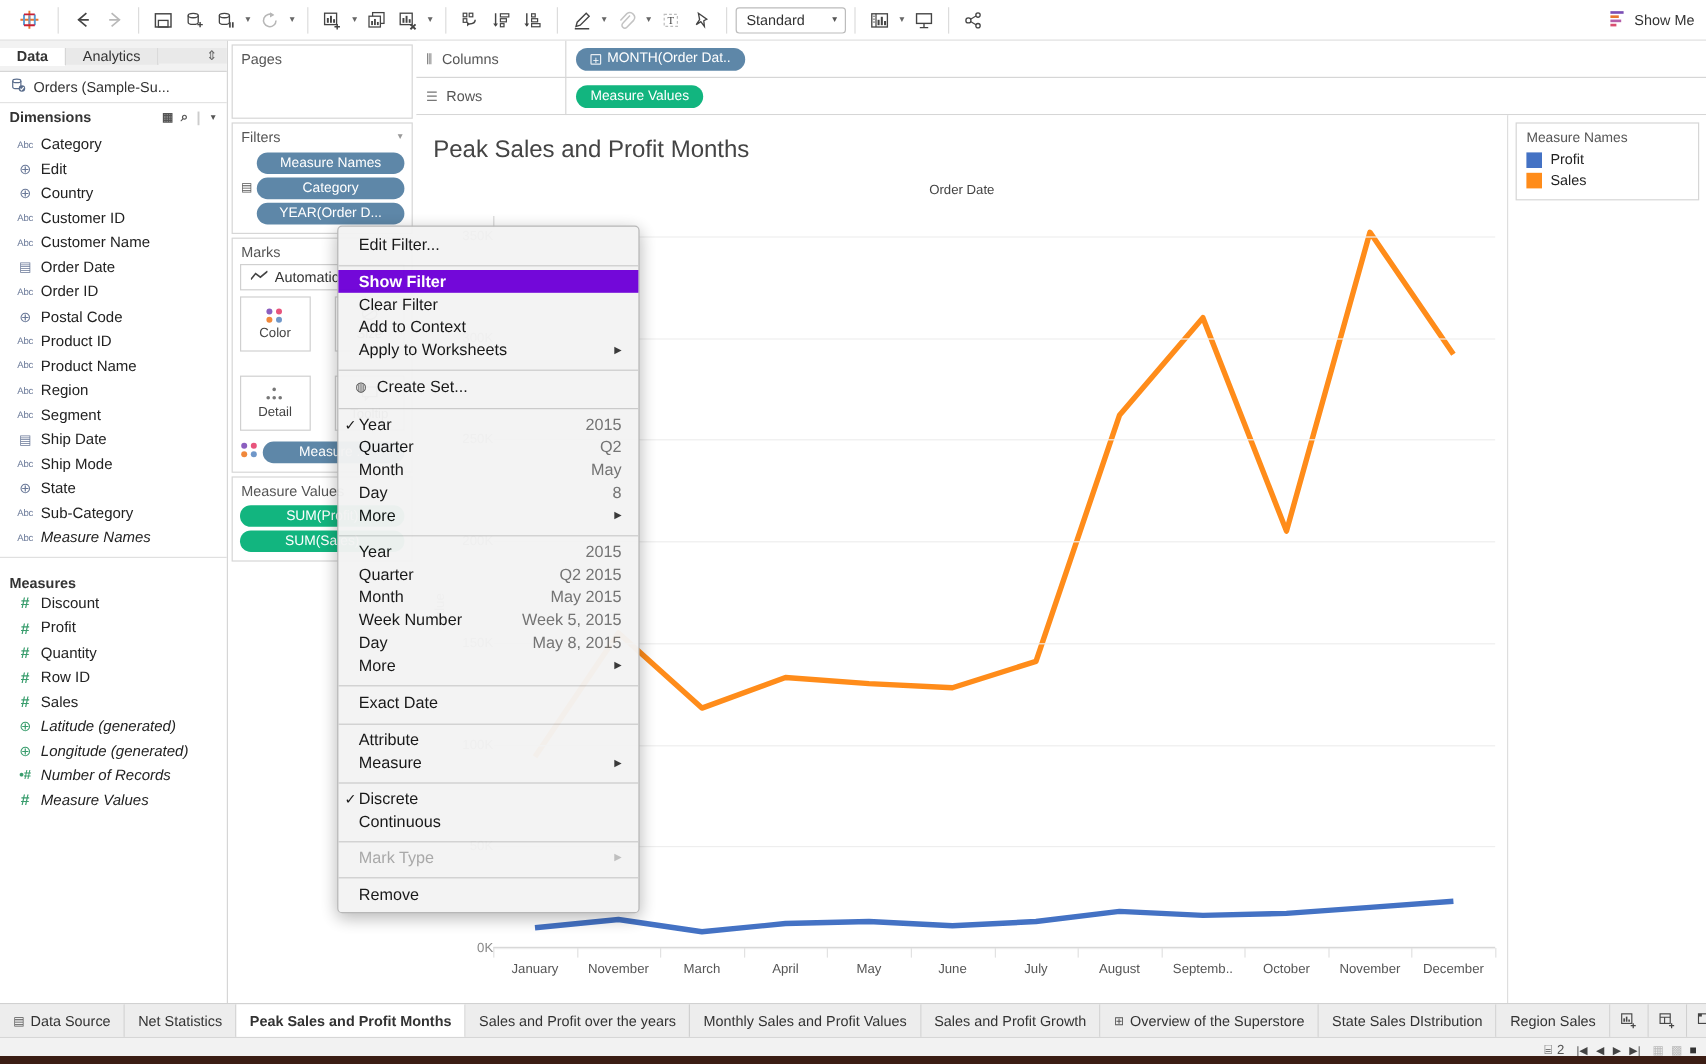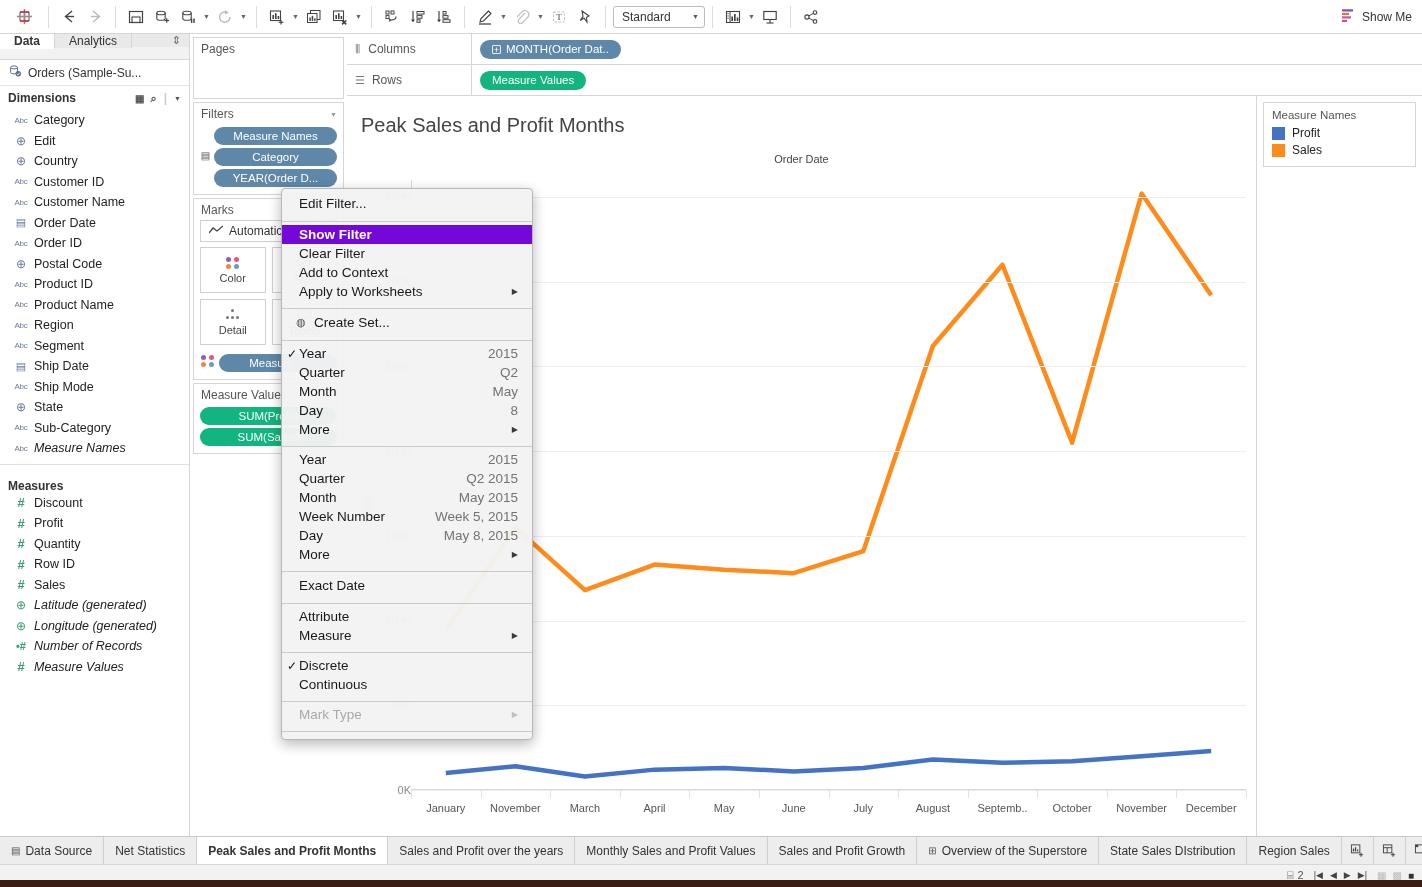--- a/index.html
+++ b/index.html
@@ -38,21 +38,21 @@
   #showme {
     position:absolute; right:10px; top:7px; display:flex; align-items:center; gap:6px;
     font-size:12px; color:#333;
   }
 
   
   #leftpane {
     position:absolute; left:0; top:34px; width:190px; bottom:51px;
     background:#fff; border-right:1px solid #d6d6d6;
   }
-  #dtabs { display:flex; height:26px; border-bottom:1px solid #d6d6d6; background:#f2f2f2; align-items:flex-start;}
+  #dtabs { display:flex; height:26px; border-bottom:1px solid #d6d6d6; background:#f2f2f2; align-items:center;}
   .dtab {
     flex:0 0 auto; padding:0 14px; display:flex; align-items:center; font-size:12px; color:#333;
     border-right:1px solid #d6d6d6; background:#e9e9e9;
   }
   .dtab.active { background:#fff; font-weight:bold; border-bottom:1px solid #fff; margin-bottom:-1px;}
   .dtab.spacer { flex:1 1 auto; border-right:none; justify-content:flex-end; padding-right:8px; color:#666; background:#e9e9e9;}
   #dsrow {
     height:26px; display:flex; align-items:center; gap:6px; padding:0 8px;
     border-bottom:1px solid #e3e3e3; font-size:12px; color:#333;
   }
@@ -82,21 +82,21 @@
   }
   .pill.blue { background:#5e87a8; }
   .pill.green { background:#12b57f; }
   .pill.w { width:100%; }
   .pill-row { display:flex; align-items:center; gap:3px; }
   .pill-ctx { width:11px; color:#555; font-size:10px; display:flex; justify-content:center;}
   .marks-auto {
     height:22px; border:1px solid #d0d0d0; background:#fff; display:flex; align-items:center; gap:6px;
     padding:0 8px; font-size:12px; color:#333; margin-bottom:5px;
   }
-  .marks-grid { display:grid; grid-template-columns:1fr 1fr; gap:6px;}
+  .marks-grid { display:grid; grid-template-columns:1fr 1fr; gap:20px;}
   .mark-btn {
     border:1px solid #d0d0d0; height:46px; display:flex; flex-direction:column; align-items:center;
     justify-content:center; gap:2px; font-size:11px; color:#444; background:#fff;
   }
   .dots { width:16px; height:13px; position:relative;}
   .dots i { position:absolute; width:5px; height:5px; border-radius:50%; display:block;}
   .mv-title { font-size:12px; color:#555; padding:4px 6px 2px 7px;}
 
   
   #shelfwrap { position:absolute; left:347px; top:34px; right:0; height:62px; background:#fff;}
@@ -847,20 +847,23 @@
     <div class="mpad"></div>
     <div class="msep"></div>
 
     <div class="mi dis">
         <span>Mark Type</span>
         <span class="arr">▶</span>
       </div>
     <div class="mpad"></div>
     <div class="msep"></div>
 
+    <div class="mi tall">
+        <span>Remove</span>
+      </div>
     <div class="mpad"></div>
   </div>
 
   <div id="bottom">
     <div id="sheettabs">
       <div class="stab">
         <span style="color:#555;font-size:10px;">▤</span>
         <span>Data Source</span>
       </div>
       <div class="stab">

